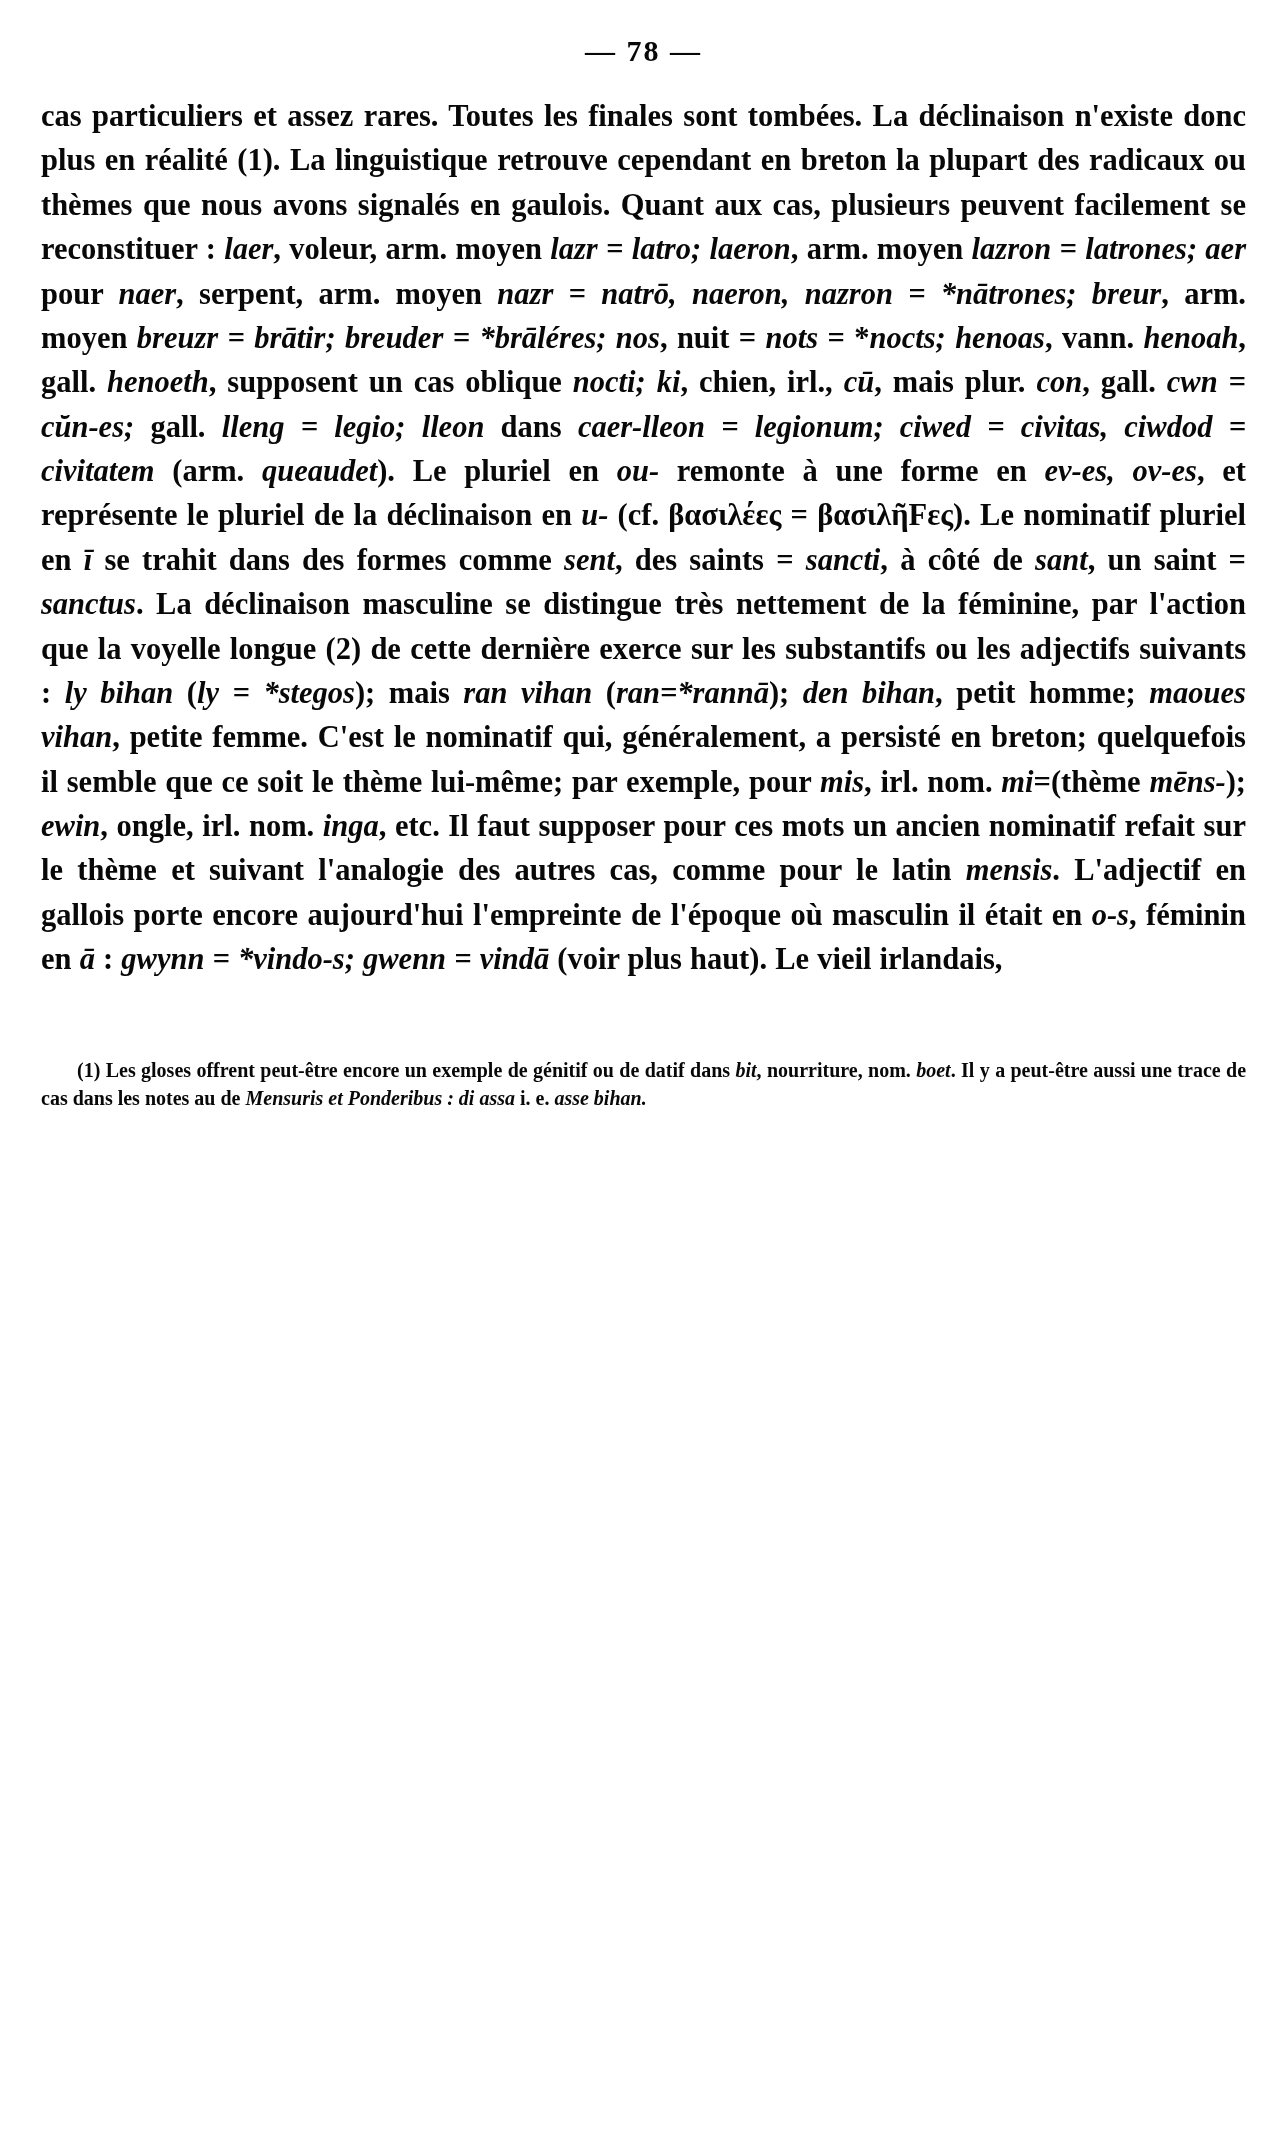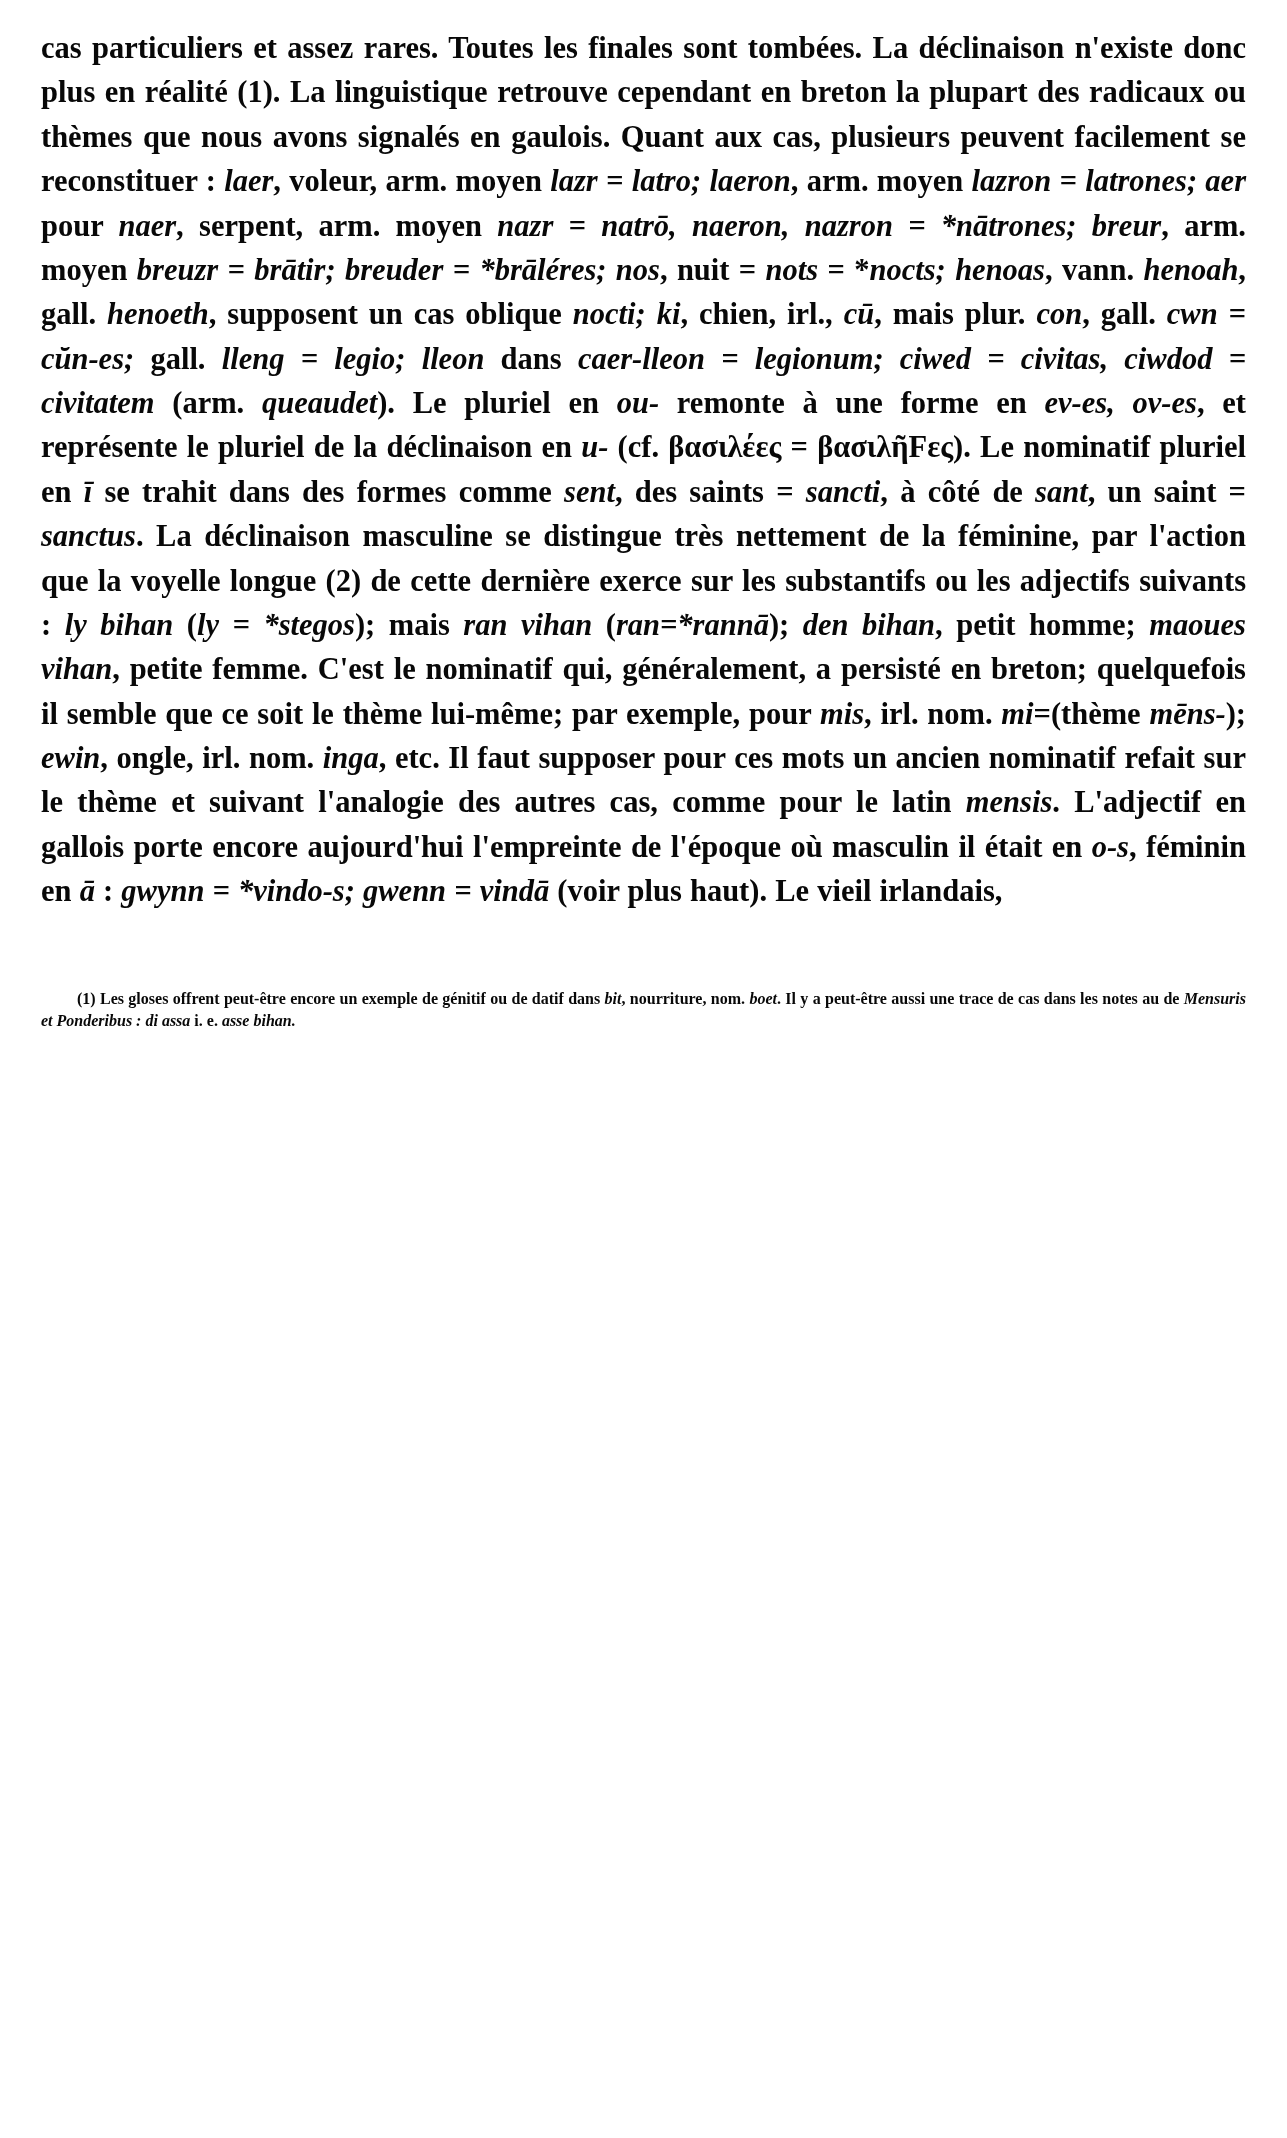--- a/index.html
+++ b/index.html
@@ -38,37 +38,38 @@
     font-weight: bold;
     word-spacing: 0.5px;
   }
   .body-block p {
     margin: 0;
     text-indent: 0;
   }
   .footnotes {
     width: 1205px;
     margin: 74px auto 0 auto;
-    font-size: 16px;
+    font-size: 20px;
     line-height: 1.43;
     font-weight: bold;
     text-align: justify;
   }
   .footnotes p {
     margin: 0 0 4px 0;
   }
   .footnotes .fn-indent {
     text-indent: 36px;
   }
 </style>
 </head>
 <body>
 
 <div class="page">
 
+  <div class="page-number">— 78 —</div>
 
   <div class="body-block">
     <p>cas particuliers et assez rares. Toutes les finales sont tombées. La déclinaison n'existe donc plus en réalité (1). La linguistique retrouve cependant en breton la plupart des radicaux ou thèmes que nous avons signalés en gaulois. Quant aux cas, plusieurs peuvent facilement se reconstituer : <i>laer</i>, voleur, arm. moyen <i>lazr = latro; laeron</i>, arm. moyen <i>lazron = latrones; aer</i> pour <i>naer</i>, serpent, arm. moyen <i>nazr = natrō, naeron, nazron = *nātrones; breur</i>, arm. moyen <i>breuzr = brātir; breuder = *brāléres; nos</i>, nuit = <i>nots</i> = *<i>nocts; henoas</i>, vann. <i>henoah</i>, gall. <i>henoeth</i>, supposent un cas oblique <i>nocti; ki</i>, chien, irl., <i>cū</i>, mais plur. <i>con</i>, gall. <i>cwn = cŭn-es;</i> gall. <i>lleng = legio; lleon</i> dans <i>caer-lleon = legionum; ciwed = civitas, ciwdod = civitatem</i> (arm. <i>queaudet</i>). Le pluriel en <i>ou-</i> remonte à une forme en <i>ev-es, ov-es</i>, et représente le pluriel de la déclinaison en <i>u-</i> (cf. βασιλέες = βασιλῆFες). Le nominatif pluriel en <i>ī</i> se trahit dans des formes comme <i>sent</i>, des saints = <i>sancti</i>, à côté de <i>sant</i>, un saint = <i>sanctus</i>. La déclinaison masculine se distingue très nettement de la féminine, par l'action que la voyelle longue (2) de cette dernière exerce sur les substantifs ou les adjectifs suivants : <i>ly bihan</i> (<i>ly = *stegos</i>); mais <i>ran vihan</i> (<i>ran=*rannā</i>); <i>den bihan</i>, petit homme; <i>maoues vihan</i>, petite femme. C'est le nominatif qui, généralement, a persisté en breton; quelquefois il semble que ce soit le thème lui-même; par exemple, pour <i>mis</i>, irl. nom. <i>mi</i>=(thème <i>mēns-</i>); <i>ewin</i>, ongle, irl. nom. <i>inga</i>, etc. Il faut supposer pour ces mots un ancien nominatif refait sur le thème et suivant l'analogie des autres cas, comme pour le latin <i>mensis</i>. L'adjectif en gallois porte encore aujourd'hui l'empreinte de l'époque où masculin il était en <i>o-s</i>, féminin en <i>ā</i> : <i>gwynn = *vindo-s; gwenn = vindā</i> (voir plus haut). Le vieil irlandais,</p>
   </div>
 
   <div class="footnotes">
     <p class="fn-indent">(1) Les gloses offrent peut-être encore un exemple de génitif ou de datif dans <i>bit</i>, nourriture, nom. <i>boet</i>. Il y a peut-être aussi une trace de cas dans les notes au de <i>Mensuris et Ponderibus : di assa</i> i. e. <i>asse bihan.</i></p>
   </div>
 
 </div>

